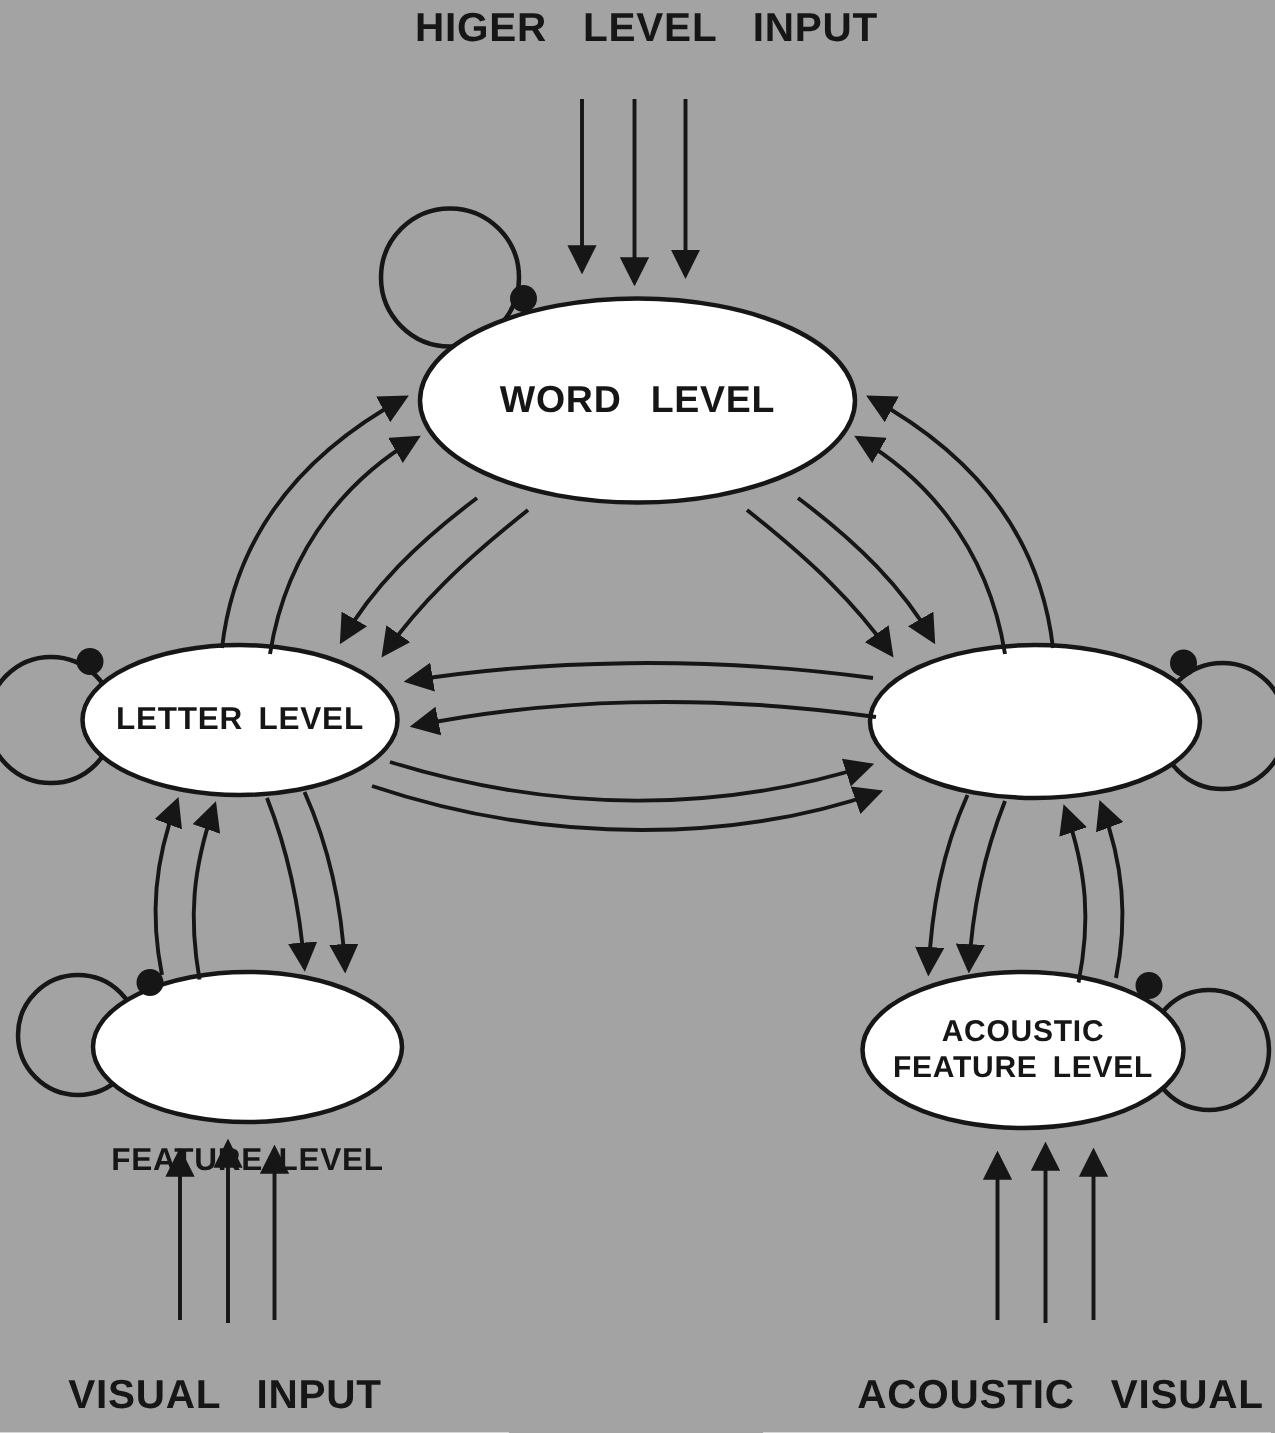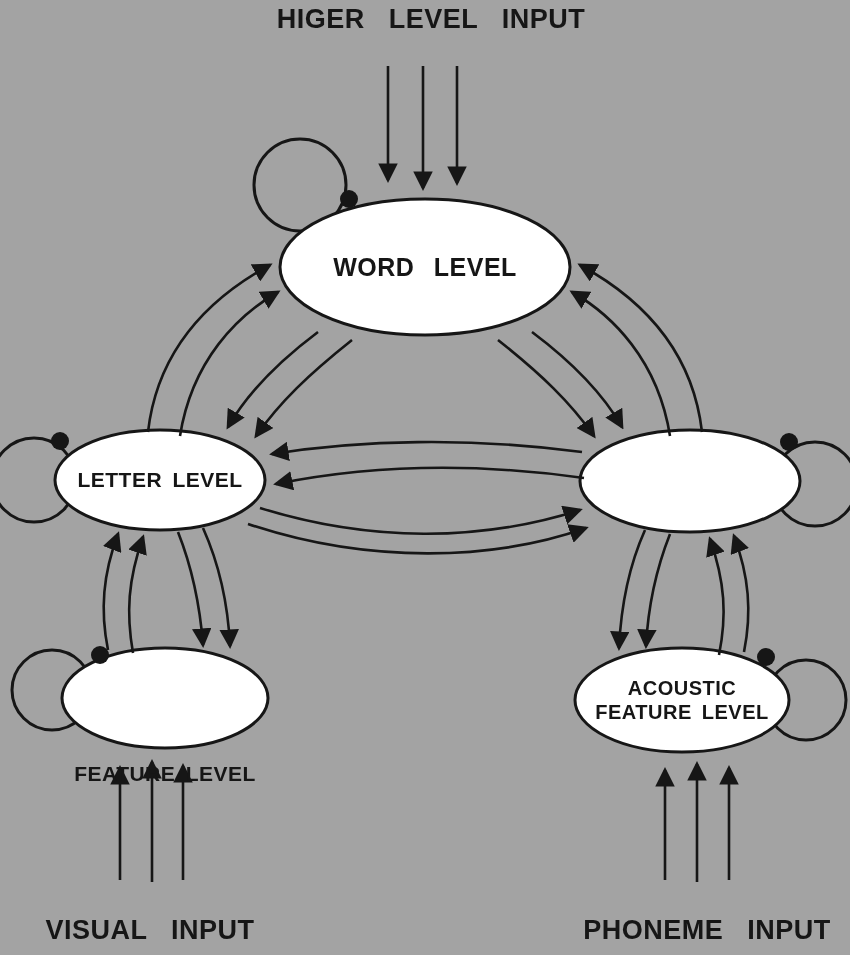--- a/index.html
+++ b/index.html
@@ -144,15 +144,15 @@
 
   <div class="lbl node-lbl" style="left:160px; top:480px;">LETTER LEVEL</div>
 
 
   <div class="lbl node-lbl" style="left:165px; top:738px;margin-top:36px;">FEATURE LEVEL</div>
 
   <div class="lbl input-lbl" style="left:150px; top:930px;">VISUAL INPUT</div>
 
   <div class="lbl node-lbl wrap" style="left:682px; top:700px;">ACOUSTIC FEATURE LEVEL</div>
 
-  <div class="lbl input-lbl" style="left:707px; top:930px;">PHONEME INPUT</div>
+  <div class="lbl input-lbl" style="left:707px; top:930px;">ACOUSTIC VISUAL</div>
 
 </div>
 
 </body></html>

